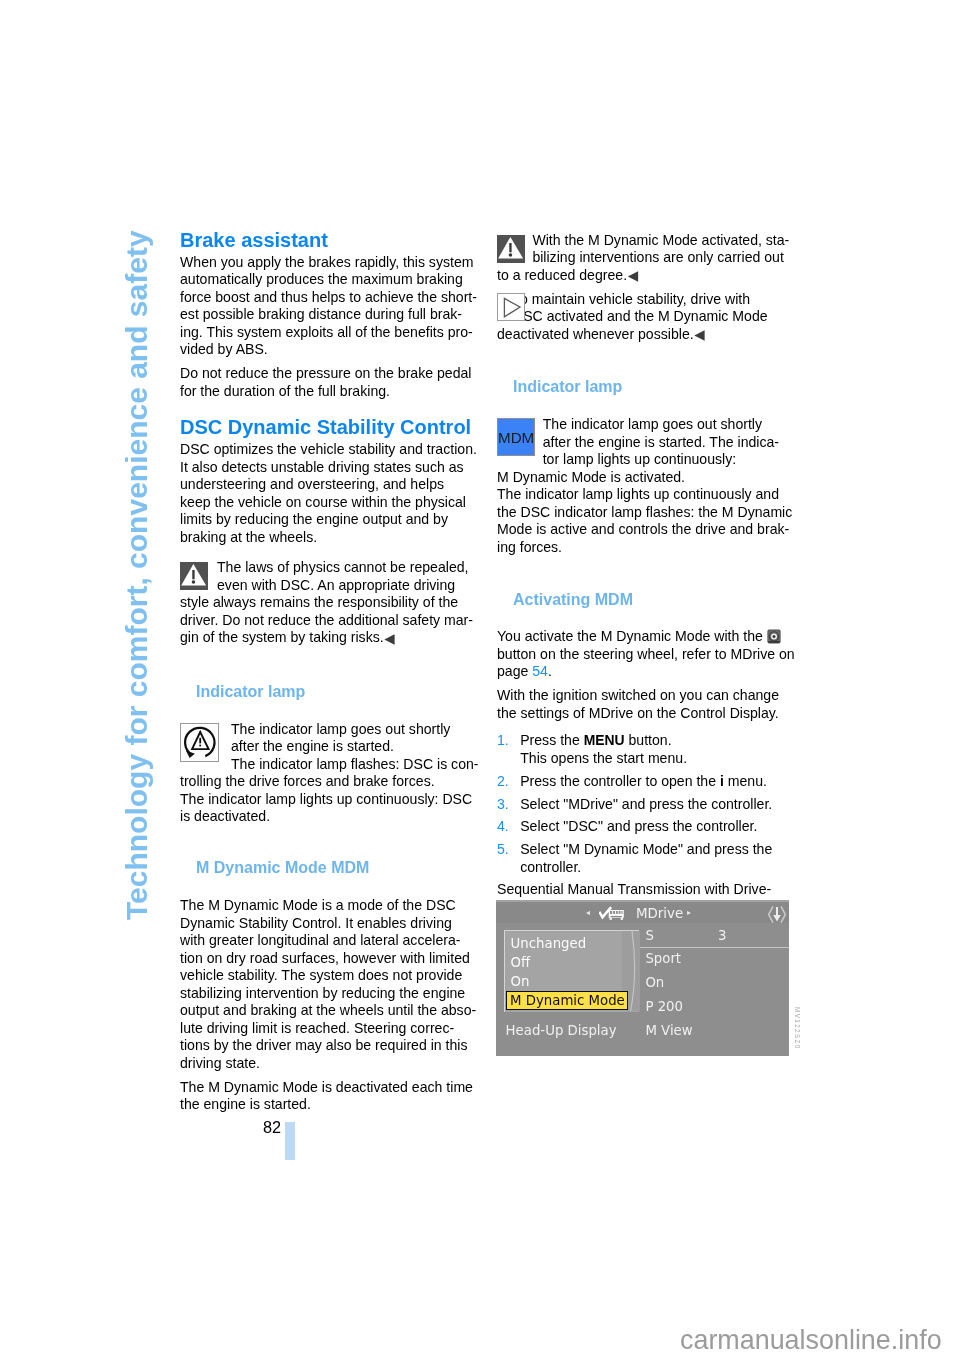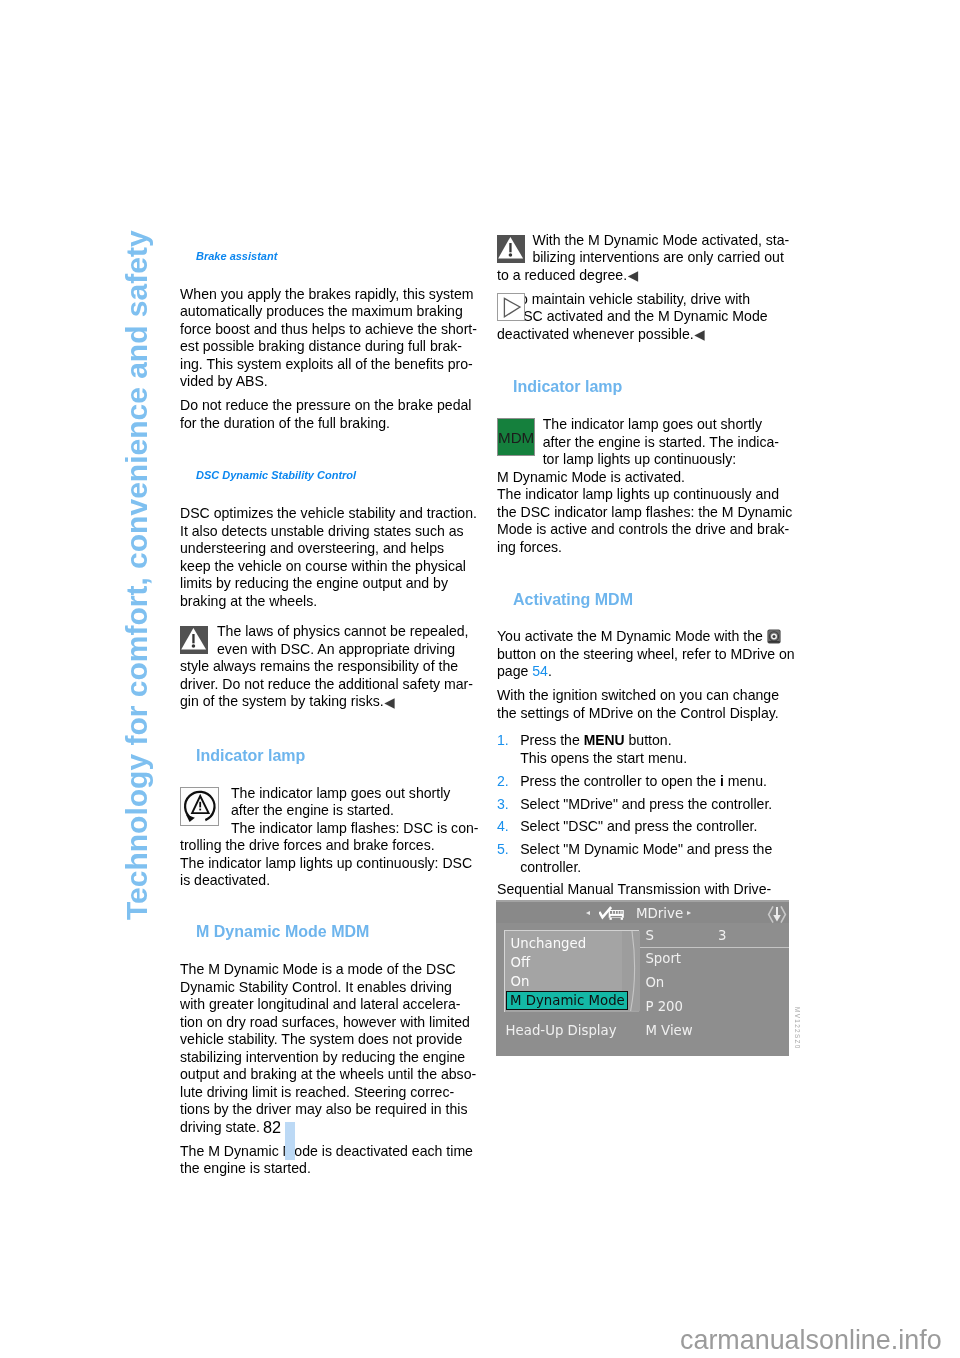--- a/index.html
+++ b/index.html
@@ -16,22 +16,22 @@
      position:absolute; color:#7fc0f0; font-weight:bold; font-size:30px;
      white-space:nowrap; transform-origin:left top; transform:rotate(-90deg);
      left:119.5px; top:920px;
   }
 
   
   .col{position:absolute;top:231.8px;width:298px;}
   .col-left{left:180px;}
   .col-right{left:497px;}
 
-  .head{color:#0b86ef;font-size:11px;font-weight:bold;line-height:17.5px;
-        margin:16px;padding:0;white-space:pre;font-style:italic;}
+  .head{color:#0b86ef;font-size:20px;font-weight:bold;line-height:17.5px;
+        margin:0;padding:0;white-space:pre;}
   .subhead{color:#6eb5ed;font-size:16px;font-weight:bold;line-height:17.5px;
         margin:16px;padding:0;white-space:pre;}
     .body{margin:0;padding:0;font-size:14.1px;line-height:17.5px;color:#000;white-space:pre;}
   .body span{white-space:pre;}
   .inline-icon{display:inline-block;width:14px;height:15px;vertical-align:-3px;position:relative;top:0px;}
   .sp6{height:4.5px;}
   .sp11{height:6.5px;}
   .sp17{height:19px;}
   .sp15{height:20px;}
   .sp18{height:17.5px;}
@@ -43,21 +43,21 @@
   .note .ico{position:absolute;left:0;top:0;}
   .note .ind{white-space:pre;display:block;}
   .note .rest{white-space:pre;display:inline;}
   .note .restwrap{display:block;}
   .arrow-end{display:inline-block;font-size:13.5px;line-height:11px;color:#3c3c3c;position:relative;top:0.5px;margin-left:0.6px;width:8.3px;overflow:visible;}
 
   
   .icon-warn{display:block;}
   .icon-box{display:block;}
   .icon-play{display:block;}
-  .icon-mdm{width:38px;height:38px;border:1px solid #8f8f8f;display:block;background:#15803d;box-sizing:border-box;
+  .icon-mdm{width:38px;height:38px;border:1px solid #8f8f8f;display:block;background:#3b82f6;box-sizing:border-box;
             font-size:15.2px;line-height:38px;text-align:center;color:#1c1c1c;}
 
   
   .steps{margin:0;padding:0;list-style:none;}
   .steps li{position:relative;padding-left:23.2px;font-size:14.1px;line-height:17.5px;color:#000;
             white-space:pre;margin-bottom:5.4px;}
   .steps li:last-child{margin-bottom:0;}
   .steps li .num{position:absolute;left:0;top:0;color:#1890ed;}
   .pageref{color:#1890ed;}
   .menu-btn{font-weight:bold;font-size:13.9px;}
@@ -73,21 +73,21 @@
   .idrive-hdr .title{position:absolute;left:140px;top:2.6px;font-size:13.4px;color:#f2f2f2;line-height:18px;}
   .idrive-hdr .carico{position:absolute;left:102.5px;top:3.6px;}
   .idrive-hdr .statico{position:absolute;left:271.3px;top:2.7px;}
   .idrive-body{position:absolute;left:0;top:23.6px;width:293px;height:132.4px;background:#8e8e8e;}
   .idrive-sep{position:absolute;left:141.8px;top:46.9px;width:151.2px;height:1.2px;background:#c4c4c4;}
   .idrive-rowlabel{position:absolute;font-size:13.3px;color:#f0f0f0;white-space:nowrap;line-height:17px;}
   .idrive-rowval{position:absolute;left:149.4px;font-size:13.3px;color:#f0f0f0;white-space:nowrap;line-height:17px;}
   .idrive-rowval2{position:absolute;left:222px;font-size:13.3px;color:#f0f0f0;white-space:nowrap;line-height:17px;}
   .idrive-popup{position:absolute;left:7.9px;top:30.8px;width:135.2px;height:81.2px;background:#a4a4a4;
                 border-top:1px solid #d2d2d2;border-left:1px solid #d6d6d6;box-sizing:border-box;}
-  .idrive-sel{position:absolute;background:#14b8a6;border:1.5px solid #0d0d0d;box-sizing:border-box;}
+  .idrive-sel{position:absolute;background:#fde047;border:1.5px solid #0d0d0d;box-sizing:border-box;}
   .idrive-sel span{position:absolute;left:3.5px;top:0.2px;font-size:13.3px;color:#101010;white-space:nowrap;line-height:17px;}
   .idrive-scroll{position:absolute;left:117px;top:0px;width:18px;height:80px;overflow:hidden;}
   .idrive-cap{position:absolute;left:800.4px;top:1007px;font-size:6.4px;line-height:6.6px;color:#a8a8a8;
      transform-origin:left top;transform:rotate(90deg);white-space:nowrap;letter-spacing:1.35px;}
 
   
   .pagenum{position:absolute;left:244px;top:1119.2px;font-size:16.3px;line-height:17.5px;color:#000;text-align:right;width:37px;}
   .pagebar{position:absolute;left:284.9px;top:1122px;width:9.9px;height:37.5px;background:#bcd9f5;}
   .watermark{position:absolute;left:680px;top:1325px;font-size:26.9px;line-height:30px;color:#9b9b9b;}
 </style>

